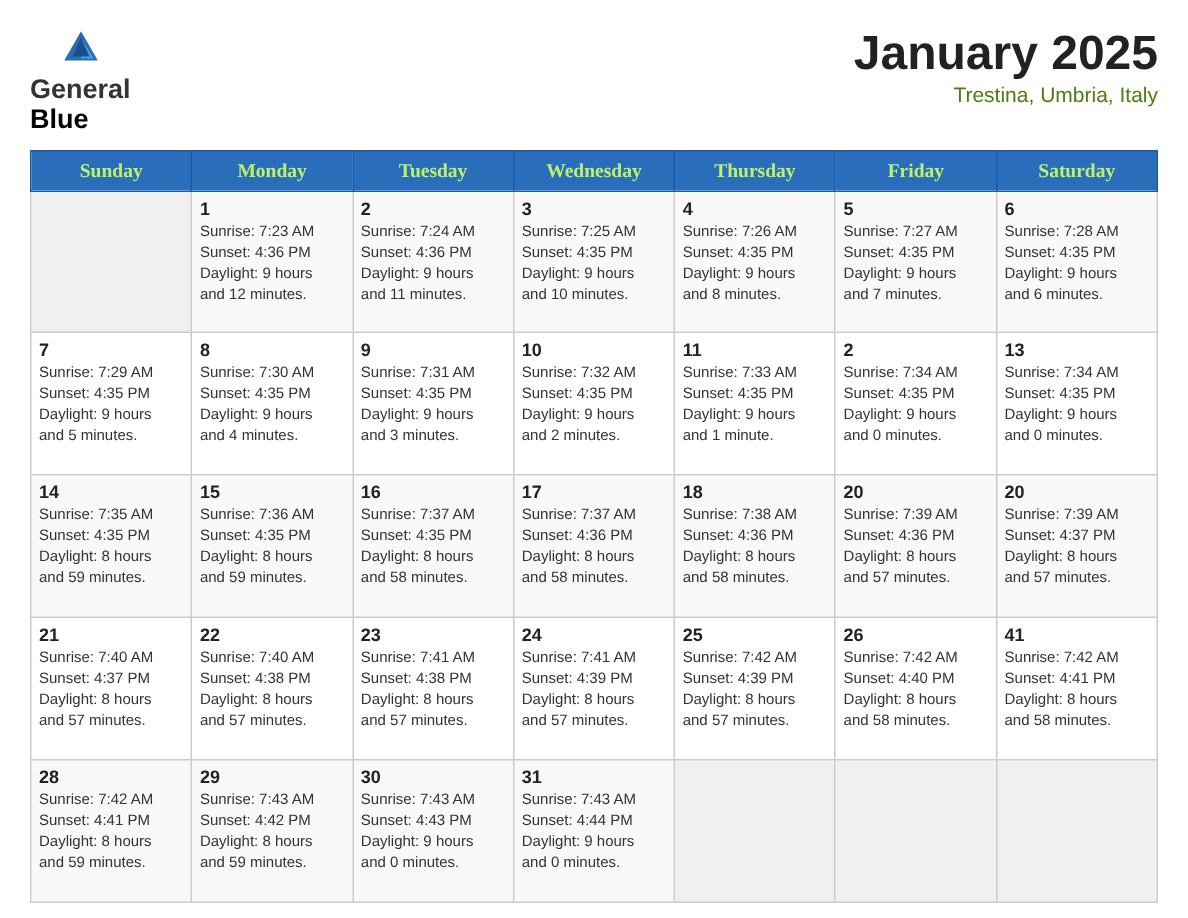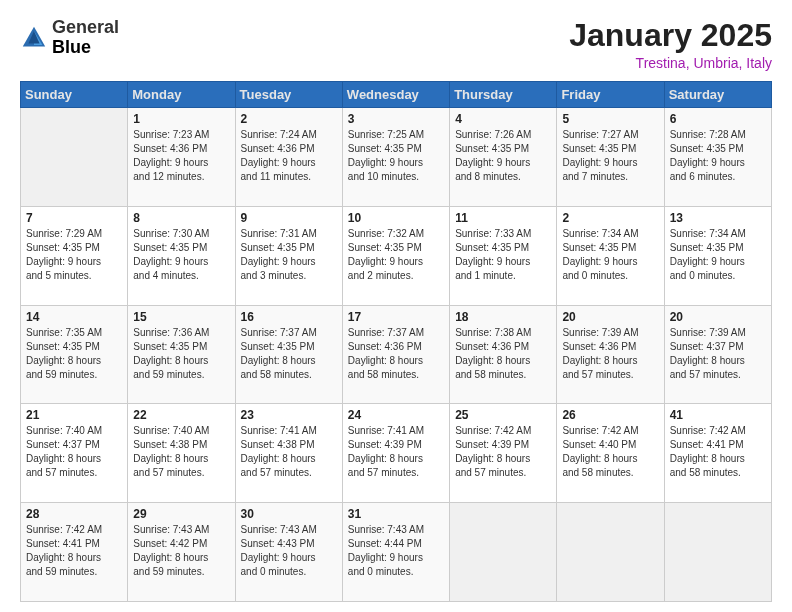--- a/index.html
+++ b/index.html
@@ -20,20 +20,21 @@
     .header {
       display: flex;
       justify-content: space-between;
       align-items: flex-start;
       margin-bottom: 10px;
     }
     .logo {
       display: flex;
       align-items: center;
       gap: 4px;
+      flex-direction: column;
     }
     .logo-text {
       font-size: 18px;
       font-weight: bold;
       line-height: 1.1;
     }
     .logo-general { color: #333; }
     .logo-blue { color: #000000; }
     .logo-icon {
       width: 28px;
@@ -43,38 +44,39 @@
       text-align: right;
     }
     .month-title {
       font-size: 32px;
       font-weight: bold;
       color: #222;
       line-height: 1.1;
     }
     .location {
       font-size: 14px;
-      color: #a21caf;
+      color: #4d7c0f;
       margin-top: 2px;
     }
     .calendar {
       flex: 1;
       border-collapse: collapse;
       width: 100%;
       table-layout: fixed;
       font-size: 10.5px;
     }
     .calendar thead tr th {
       background-color: #2a6ebb;
-      color: #e5e5e5;
+      color: #bef264;
       padding: 5px 4px;
-      text-align: left;
+      text-align: center;
       font-size: 13px;
       font-weight: bold;
       border: 1px solid #1e5aa0;
+      font-family: Liberation Serif, serif;
     }
     .calendar tbody tr td {
       border: 1px solid #ccc;
       vertical-align: top;
       padding: 4px 5px;
       height: 88px;
       width: calc(100% / 7);
       background: #fff;
     }
     .calendar tbody tr:nth-child(odd) td {

